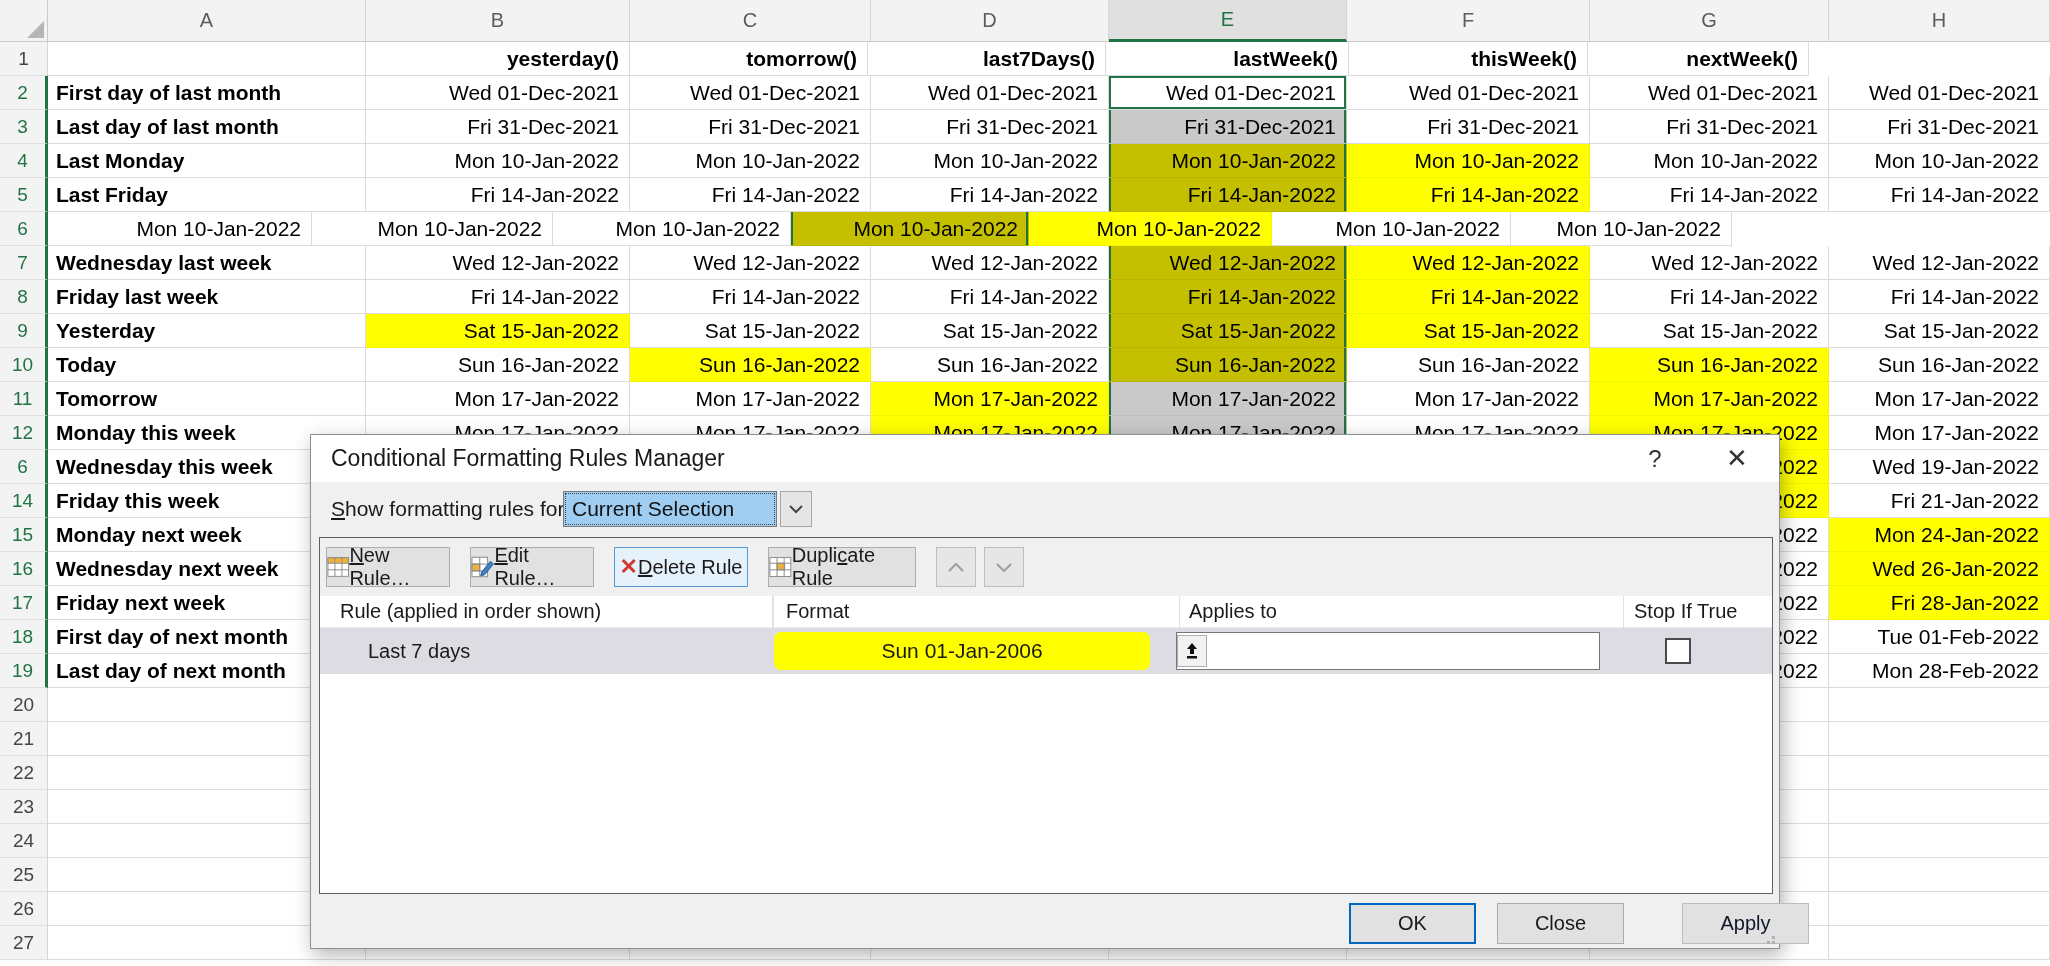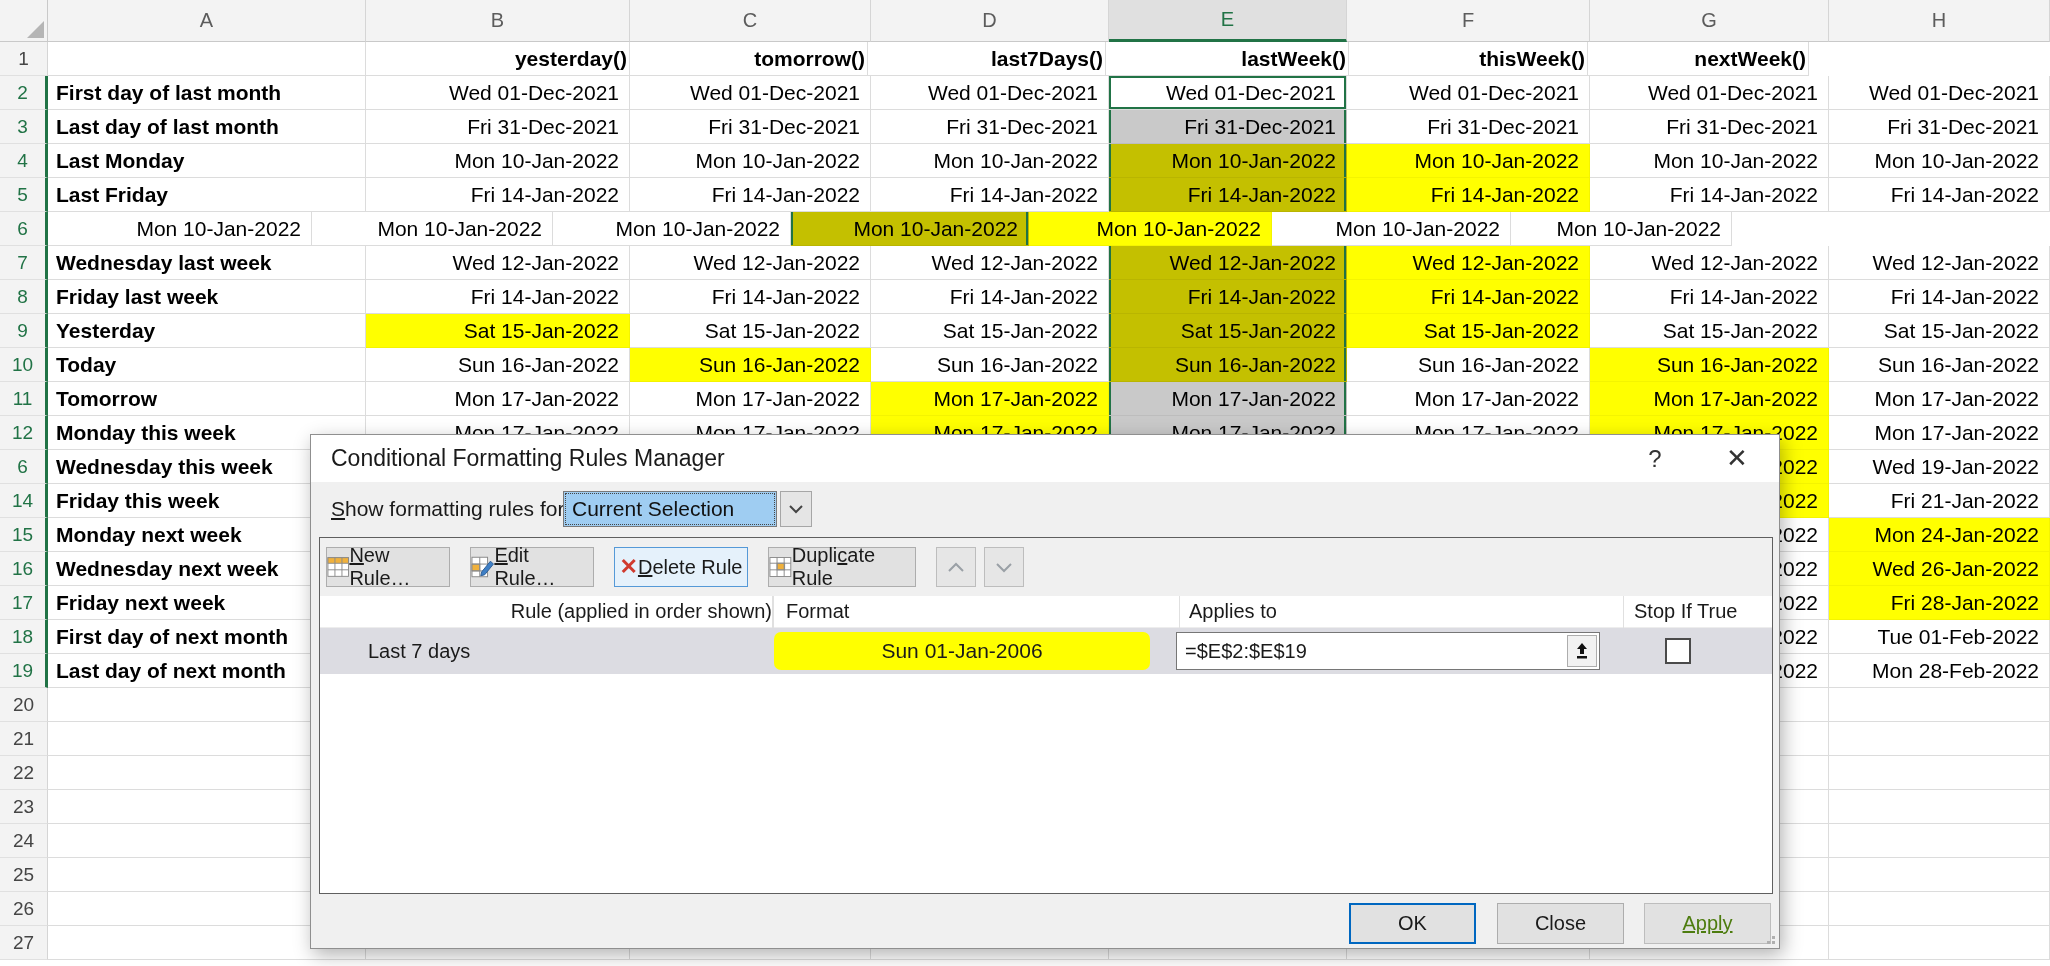--- a/index.html
+++ b/index.html
@@ -22,21 +22,21 @@
   .row { display:flex; height:34px; }
   .gutter { width:48px; background:#f3f3f3; color:#454545; font-size:19px;
     display:flex; align-items:center; justify-content:center;
     border-right:1px solid #d5d5d5; border-bottom:1px solid #e0e0e0; }
   .gutter.sel { color:#217346; border-right:3px solid #217346; }
   .cell { height:34px; display:flex; align-items:center; overflow:hidden;
     border-right:1px solid #dcdcdc; border-bottom:1px solid #dcdcdc;
     font-size:21px; color:#000; white-space:nowrap; }
   .cellA { justify-content:flex-start; padding-left:8px; font-weight:bold; }
   .cellV { justify-content:flex-end; padding-right:10px; }
-  .cellF { justify-content:flex-end; padding-right:2px; font-weight:bold; }
+  .cellF { justify-content:flex-end; padding-right:10px; font-weight:bold; }
   .yellow { background:#ffff00; border-color:#f4f400; }
   .eSel { box-shadow: inset 2px 0 0 #217346, inset -2px 0 0 #217346; }
   .eSel.selGray { background:#c9c9c9; border-color:#bdbdbd; }
   .eSel.selYellow { background:#c4c000; border-color:#b9b500; }
   .eSel.active { background:#fff; box-shadow: inset 0 0 0 2px #217346; }
 
   .w-A{width:318px}.w-B{width:264px}.w-C{width:241px}.w-D{width:238px}
   .w-E{width:238px}.w-F{width:243px}.w-G{width:239px}.w-H{width:221px}
 
   
@@ -65,21 +65,21 @@
     background:#e1e1e1; border:1px solid #adadad; font-size:20px; margin-right:20px; gap:0; }
   .tb-btn u { text-decoration:underline; }
   #btn-new{width:124px} #btn-edit{width:124px}
   #btn-delete{width:134px; background:#e5f1fb; border:1px solid #5599d7;}
   #btn-dup{width:148px}
   .arrow-btn { width:40px; height:40px; background:#e6e6e6; border:1px solid #bdbdbd;
     display:flex; align-items:center; justify-content:center; margin-right:8px; }
   .x-icon { color:#d03a2e; font-size:22px; font-weight:bold; }
 
   #list-hdr { position:relative; height:32px; font-size:20px; border-bottom:1px solid #ededed; }
-  .lh { position:absolute; top:0; height:32px; line-height:30px;text-align:right; }
+  .lh { position:absolute; top:0; height:32px; line-height:30px; }
   .lh-rule { left:20px; width:433px; border-right:1px solid #e0e0e0; }
   .lh-sep1 { position:absolute; left:453px; top:0; height:32px; border-left:1px solid #e0e0e0; }
   .lh-format { left:466px; }
   .lh-sep2 { position:absolute; left:859px; top:0; height:32px; border-left:1px solid #e0e0e0; }
   .lh-applies { left:869px; }
   .lh-sep3 { position:absolute; left:1303px; top:0; height:32px; border-left:1px solid #e0e0e0; }
   .lh-stop { left:1314px; }
 
   #rule-row { position:relative; height:46px; background:#dcdce2; }
   #rule-name { position:absolute; left:48px; top:0; height:46px; line-height:46px; font-size:20px; }
@@ -91,21 +91,21 @@
   #range-pick { width:30px; height:32px; margin-right:2px; background:#f2f2f2;
     border:1px solid #adadad; display:flex; align-items:center; justify-content:center; }
   #stop-check { position:absolute; left:1345px; top:10px; width:26px; height:26px;
     background:#fff; border:2px solid #4a4a4a; }
 
   #footer { position:absolute; left:0; right:0; top:468px; height:41px; }
   .ft-btn { position:absolute; top:0; width:127px; height:41px; background:#e1e1e1;
     border:1px solid #adadad; font-size:20px; display:flex; align-items:center; justify-content:center; }
   #btn-ok { left:1038px; border:2px solid #0067c0; }
   #btn-close2 { left:1186px; }
-  #btn-apply { left:1333px; color:#4d7c0f; border-color:#bdbdbd;text-decoration:underline; }
+  #btn-apply { left:1371px; color:#0f172a; border-color:#bdbdbd; }
   #grip { position:absolute; right:4px; bottom:4px; width:12px; height:12px; }
   #grip i { position:absolute; width:3px; height:3px; background:#b0b0b0; }
   #grip .d1{right:0;bottom:0} #grip .d2{right:5px;bottom:0} #grip .d3{right:0;bottom:5px}
 </style>
 </head>
 <body>
 
 <div id="stage">
 
   <div id="sheet">
@@ -496,21 +496,20 @@
         <div class="lh-sep2"></div>
         <div class="lh lh-applies">Applies to</div>
         <div class="lh-sep3"></div>
         <div class="lh lh-stop">Stop If True</div>
       </div>
 
       <div id="rule-row">
         <div id="rule-name">Last 7 days</div>
         <div id="rule-format">Sun 01-Jan-2006</div>
         <div id="applies-box">
-          <div id="applies-text">=$E$2:$E$19</div>
           <div id="range-pick">
             <svg width="16" height="18" viewBox="0 0 16 18">
                 <path d="M8 1 L13 7 L10 7 L10 12 L6 12 L6 7 L3 7 Z" fill="#111"></path>
                 <rect x="3" y="14" width="10" height="2.5" fill="#111"></rect>
               </svg>
           </div>
         </div>
         <div id="stop-check"></div>
       </div>
     </div>

